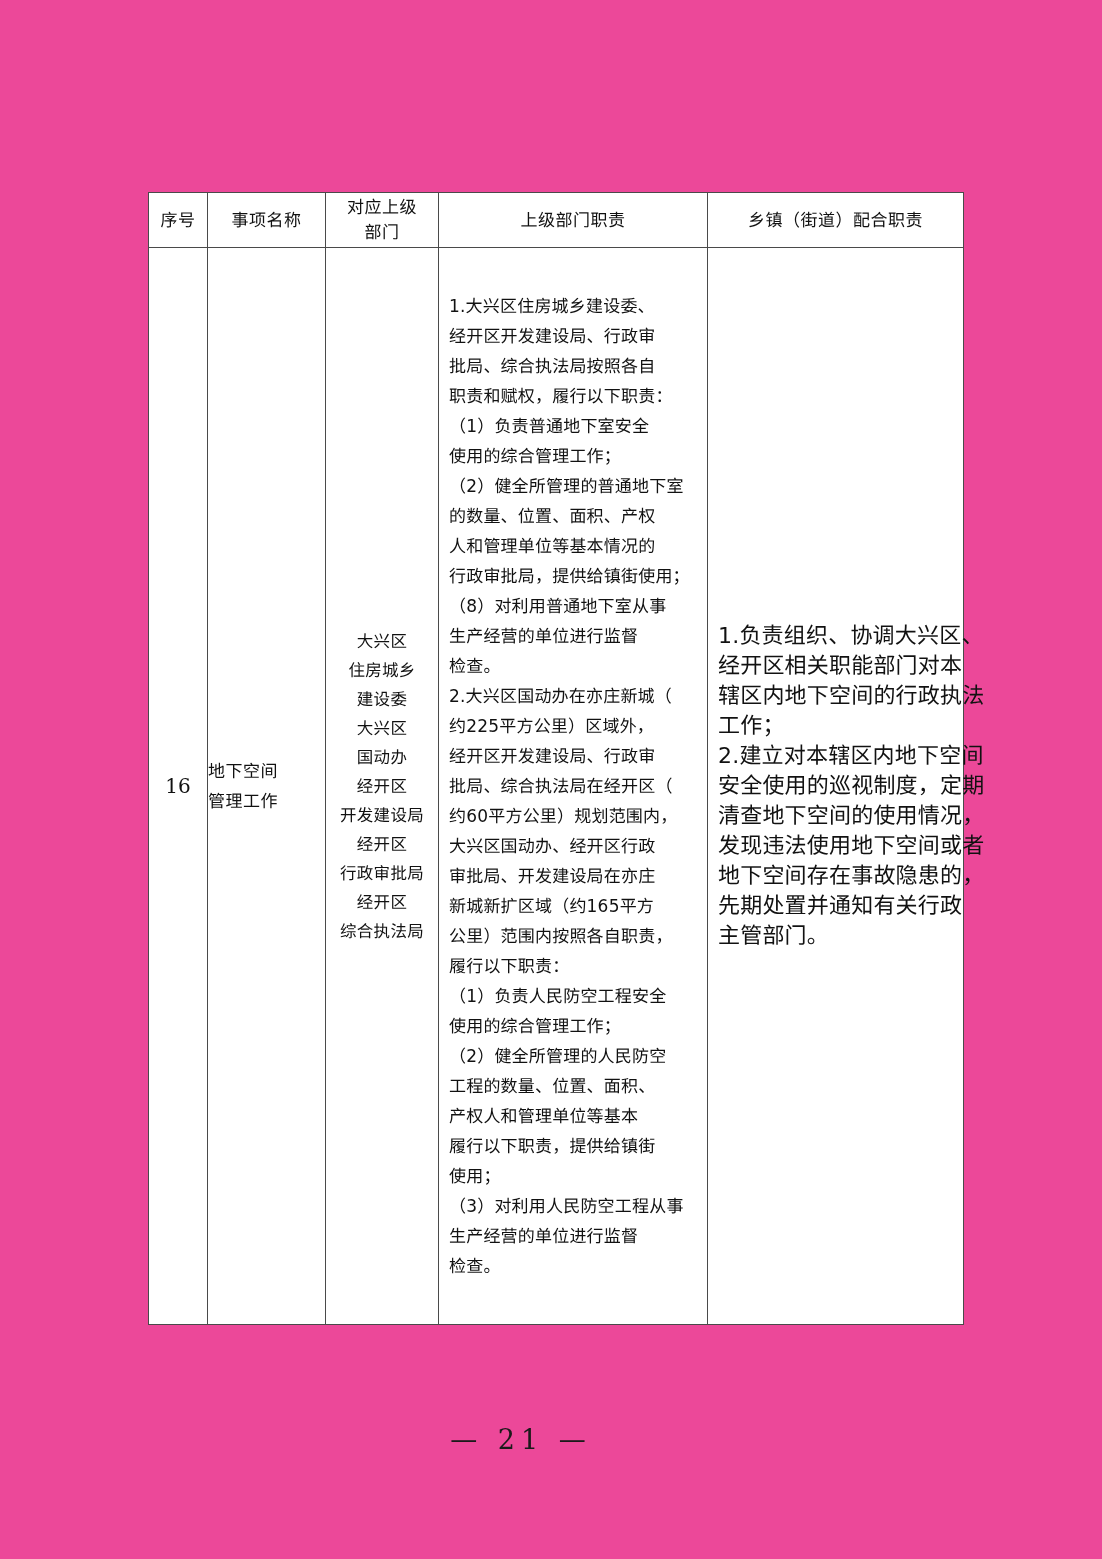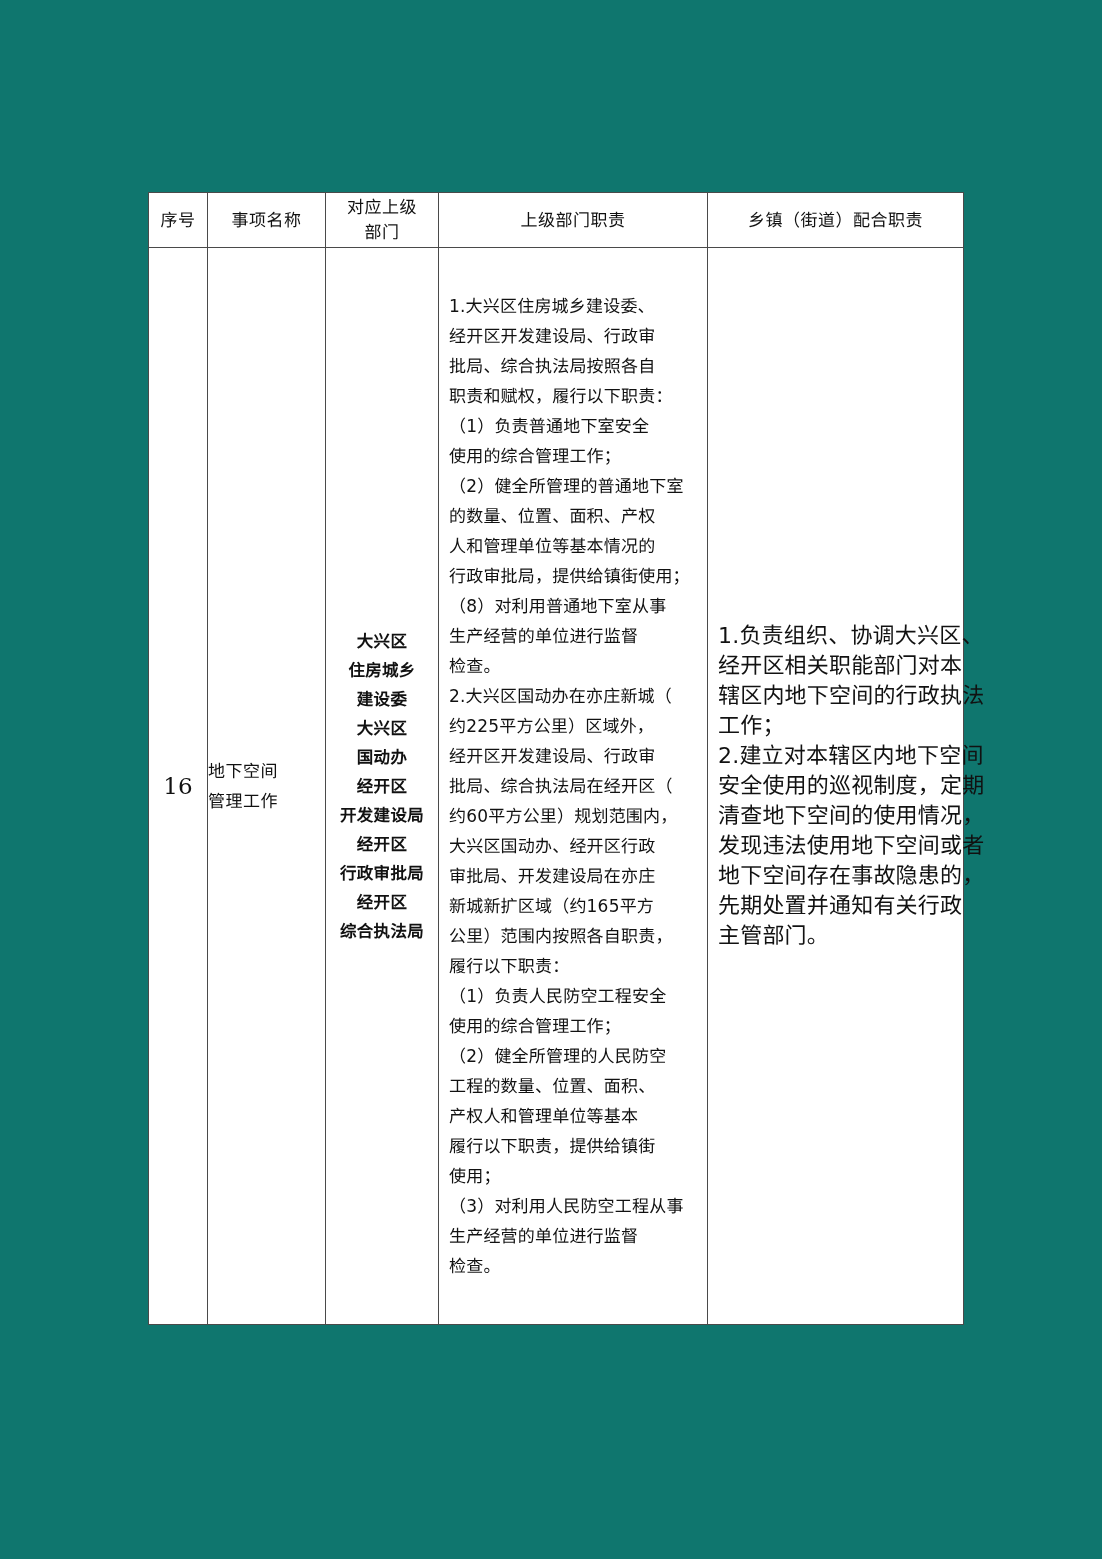--- a/index.html
+++ b/index.html
@@ -13,21 +13,21 @@
     height: 1559px;
     position: relative;
     font-family: "DejaVu Serif", "Liberation Serif", serif;
     color: #111111;
     overflow: hidden;
   }
 
   .page {
     position: absolute;
     inset: 0;
-    background: #0f766e;
+    background: #ec4899;
   }
 
   
   .doc-table {
     position: absolute;
     left: 148px;
     top: 192px;
     width: 815px;
     border-collapse: collapse;
     table-layout: fixed;
@@ -74,21 +74,21 @@
     box-sizing: border-box;
     display: flex;
     flex-direction: column;
   }
 
   
   .cell-seq {
     justify-content: center;
     align-items: center;
     font-family: "DejaVu Serif", "Liberation Serif", serif;
-    font-size: 23px;
+    font-size: 20px;
     color: #111111;
   }
 
   
   .cell-item {
     justify-content: center;
     align-items: flex-start;
     font-family: "DejaVu Sans", "Liberation Sans", sans-serif;
     font-size: 17px;
     line-height: 30px;
@@ -101,21 +101,20 @@
   .cell-dept {
     justify-content: center;
     align-items: center;
     padding: 0 4px;
     font-family: "DejaVu Sans", "Liberation Sans", sans-serif;
     font-size: 16.5px;
     line-height: 29px;
     text-align: center;
     letter-spacing: 0.3px;
     color: #111111;
-    font-weight: bold;
   }
   .cell-dept .dept-line { display: block; white-space: nowrap; }
 
   
   .cell-duty {
     justify-content: center;
     padding: 0 8px 0 10px;
     font-family: "DejaVu Sans", "Liberation Sans", sans-serif;
     font-size: 17px;
     line-height: 30px;
@@ -274,14 +273,15 @@
               <span class="para">先期处置并通知有关行政</span>
               <span class="para">主管部门。</span>
             </div>
           </div>
         </td>
 
       </tr>
     </tbody>
   </table>
 
+  <div class="page-footer">— 21 —</div>
 
 </div>
 
 </body></html>

